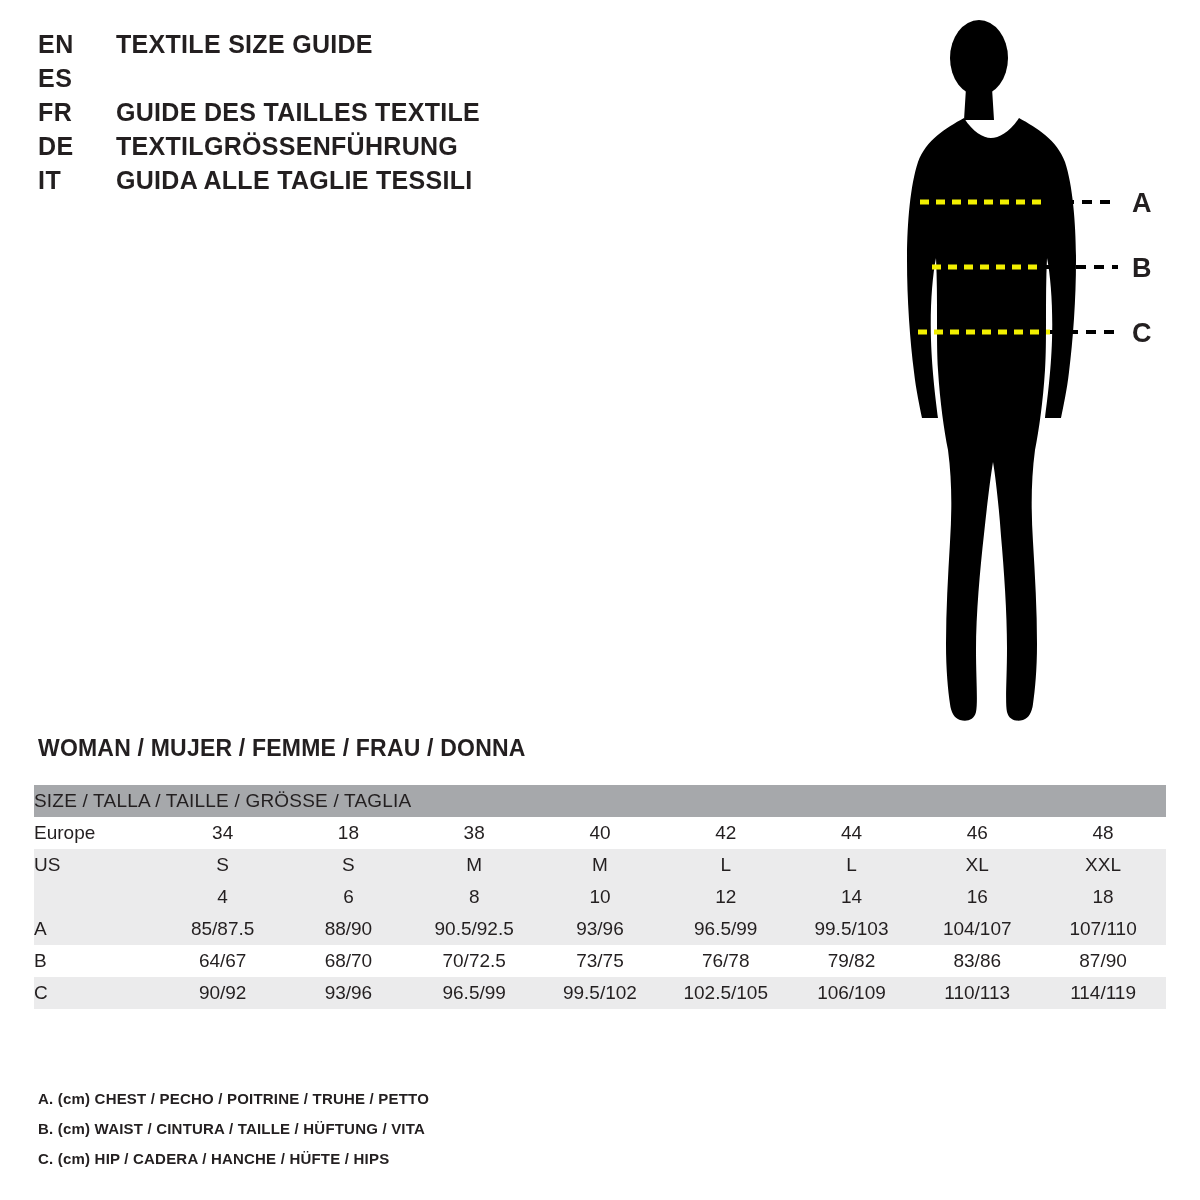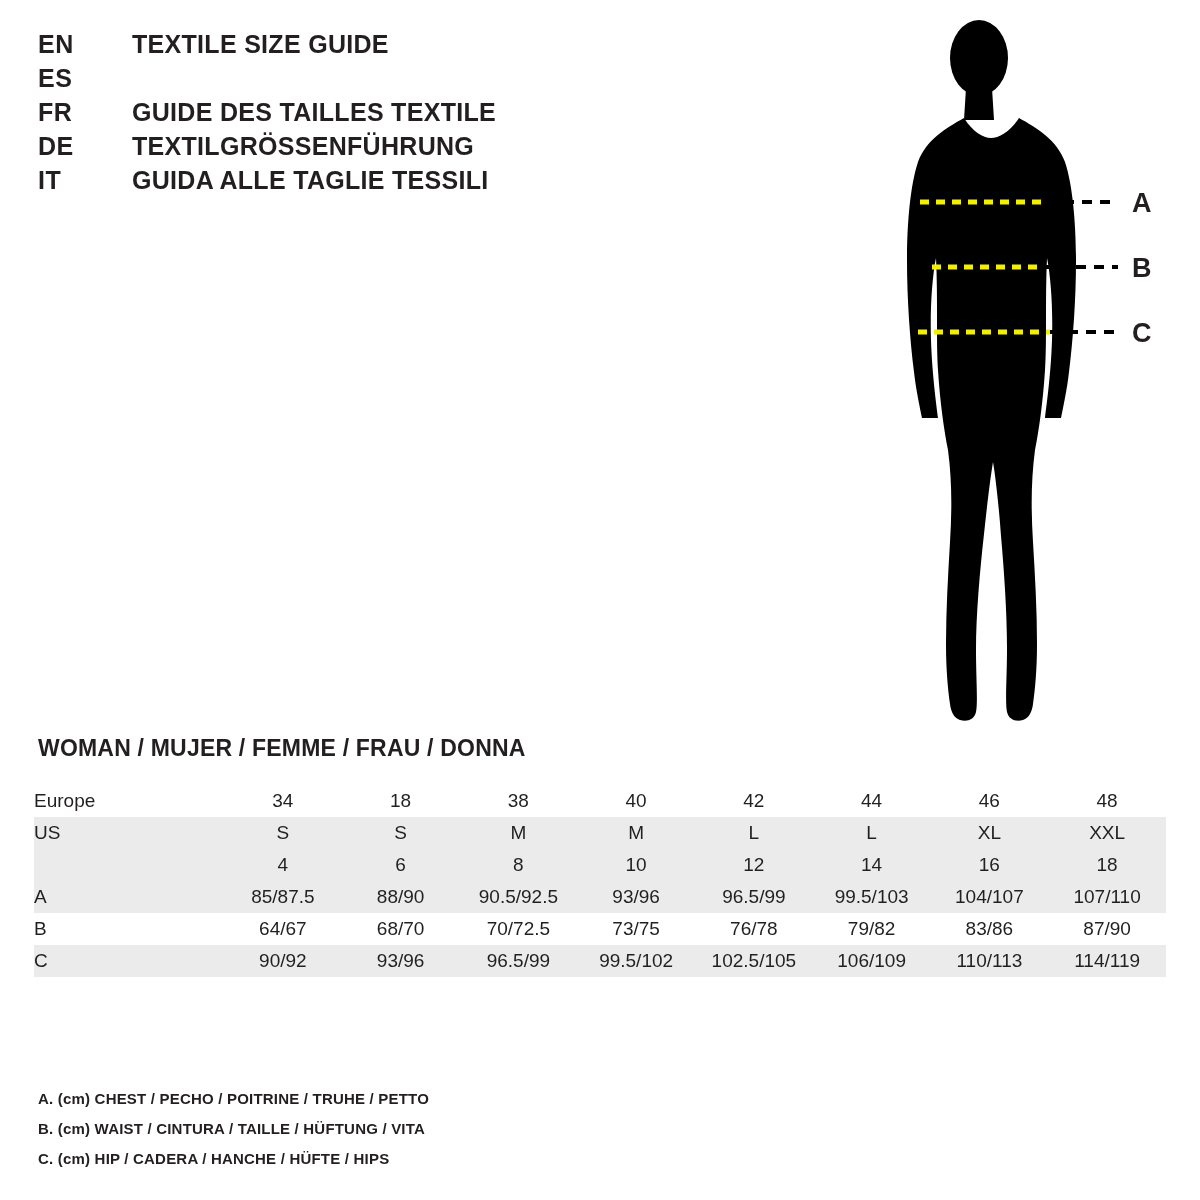--- a/index.html
+++ b/index.html
@@ -25,21 +25,20 @@
   .titles {
     position: absolute;
     left: 38px;
     top: 30px;
     width: 560px;
   }
   .title-row {
     display: flex;
     align-items: center;
     margin-bottom: 5px;
-    gap: 16px;
   }
   .title-lang {
     width: 78px;
     flex: 0 0 78px;
     font-size: 25px;
     font-weight: bold;
     letter-spacing: 0.5px;
   }
   .title-text {
     font-size: 25px;
@@ -206,20 +205,23 @@
     <div style="position:absolute; left:272px; top:178px; font-size:27px; font-weight:bold;">A</div>
     <div style="position:absolute; left:272px; top:243px; font-size:27px; font-weight:bold;">B</div>
     <div style="position:absolute; left:272px; top:308px; font-size:27px; font-weight:bold;">C</div>
   </div>
 
   <div class="section-label">WOMAN / MUJER / FEMME / FRAU / DONNA</div>
 
   <div class="table-wrap">
     <table class="size-table">
       <tbody>
+        <tr class="hdr-row">
+          <td colspan="9">SIZE / TALLA / TAILLE / GRÖSSE / TAGLIA</td>
+        </tr>
 
         <tr class="row-light">
           <td class="rowlabel">Europe</td>
           <td class="cell">34</td>
           <td class="cell">18</td>
           <td class="cell">38</td>
           <td class="cell">40</td>
           <td class="cell">42</td>
           <td class="cell">44</td>
           <td class="cell">46</td>

